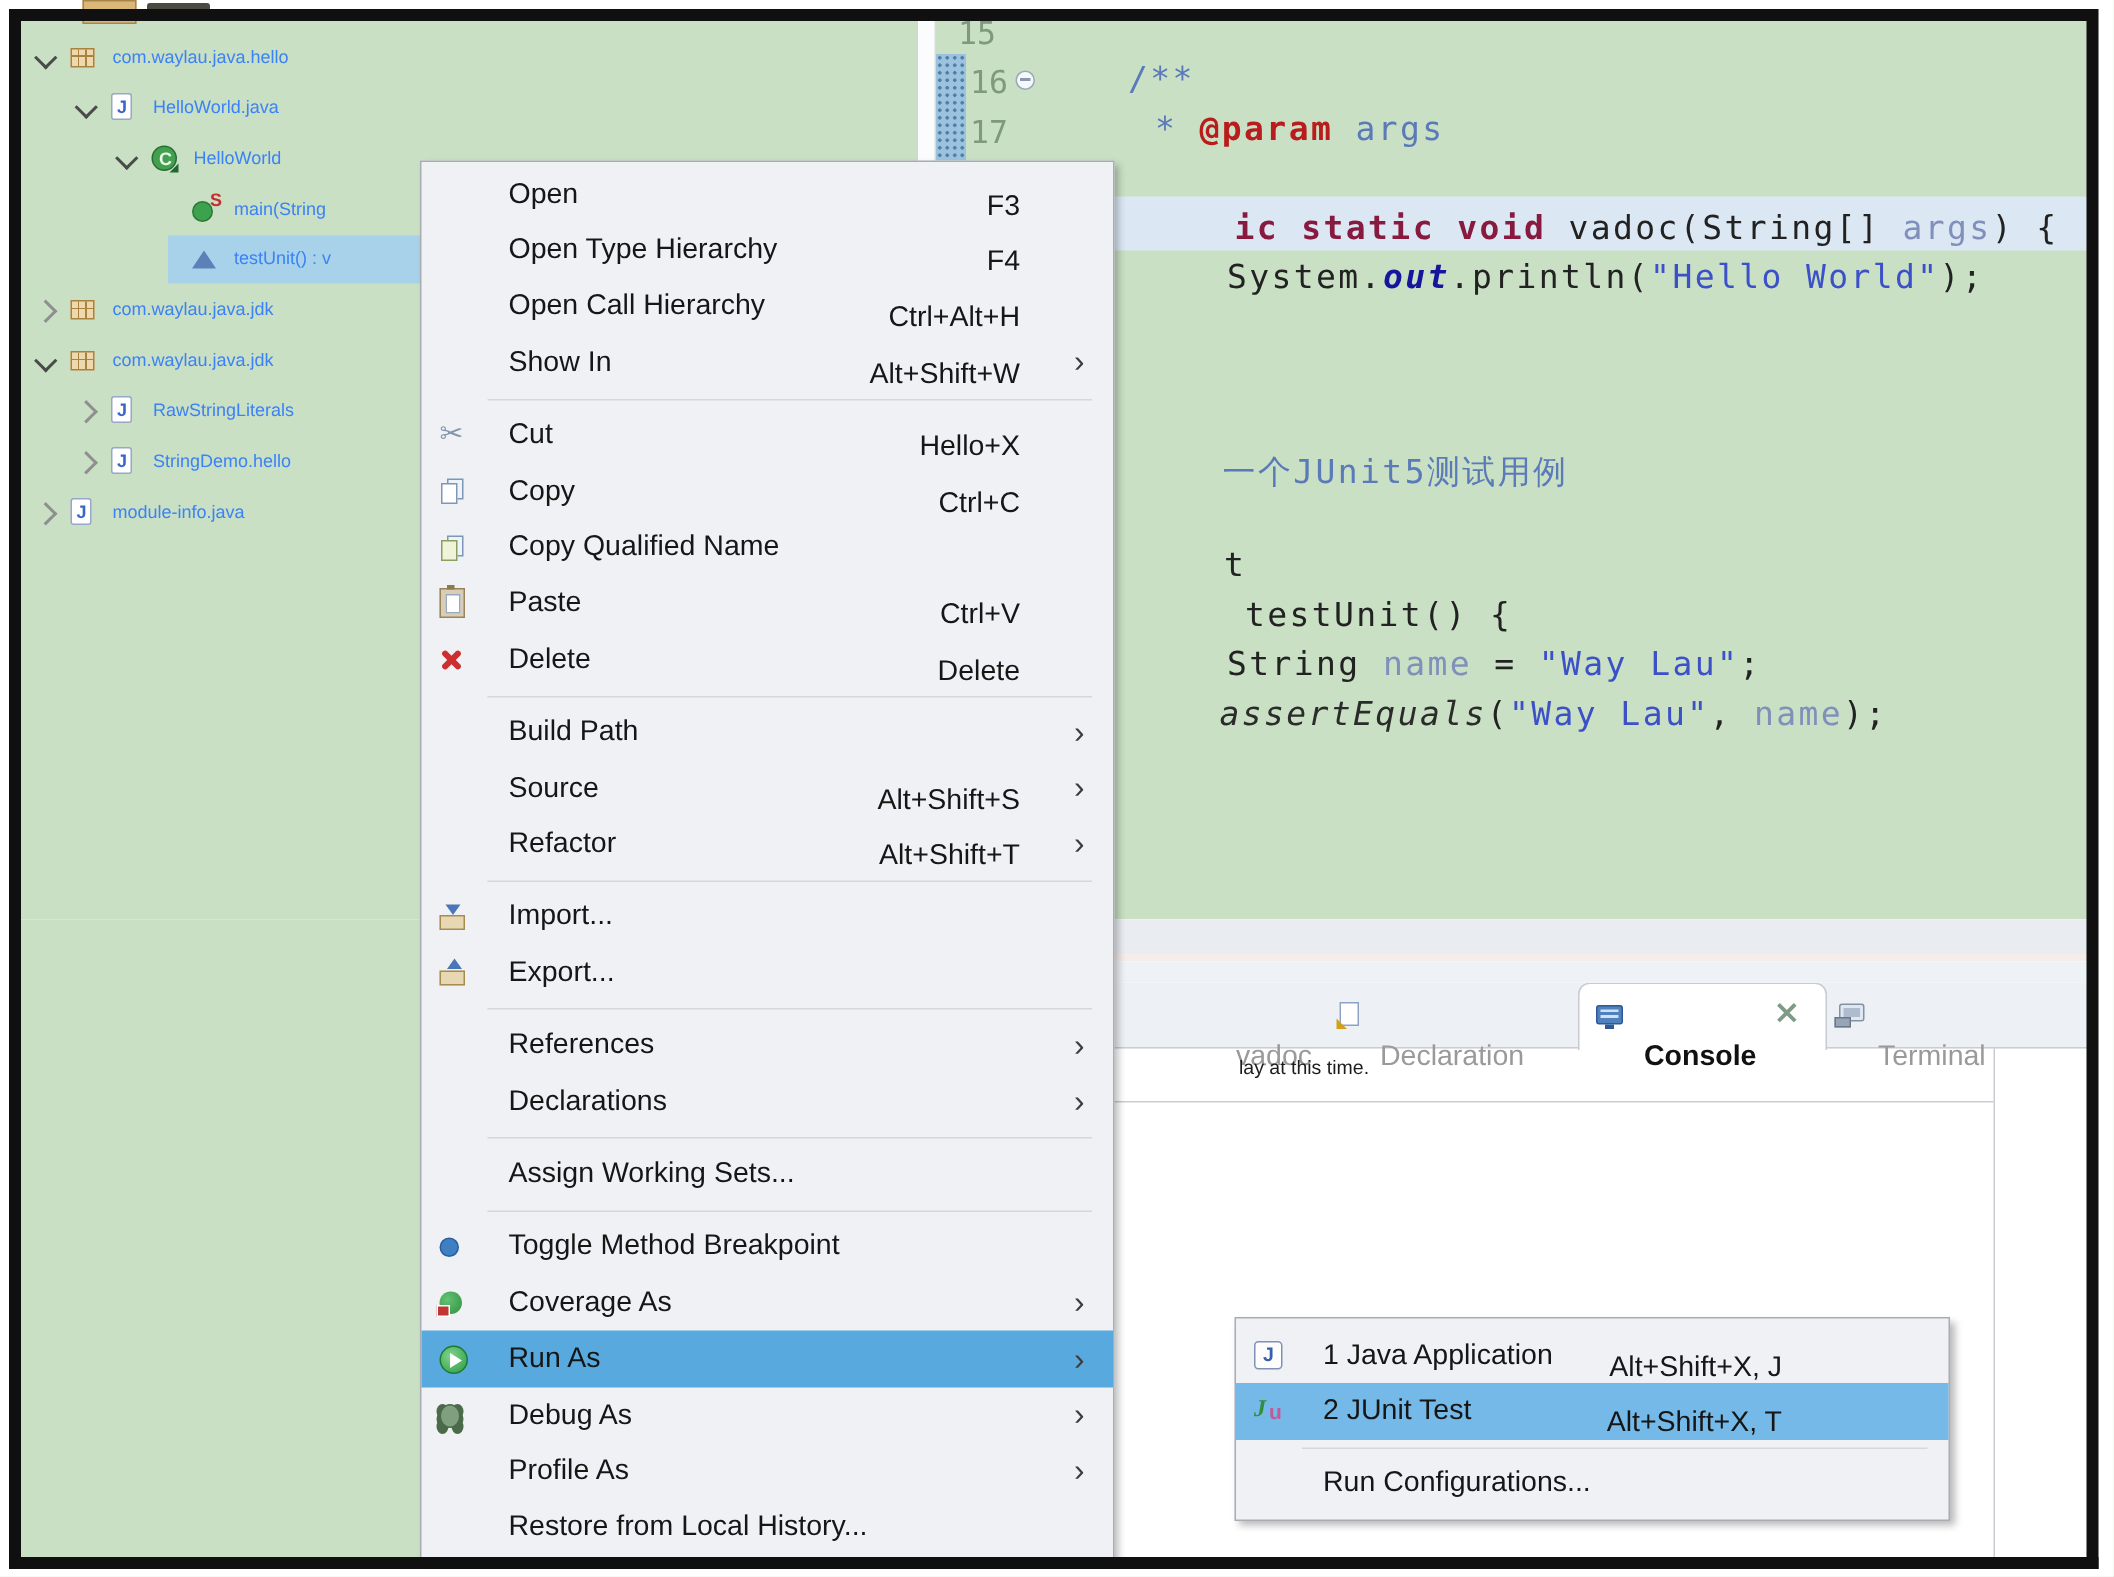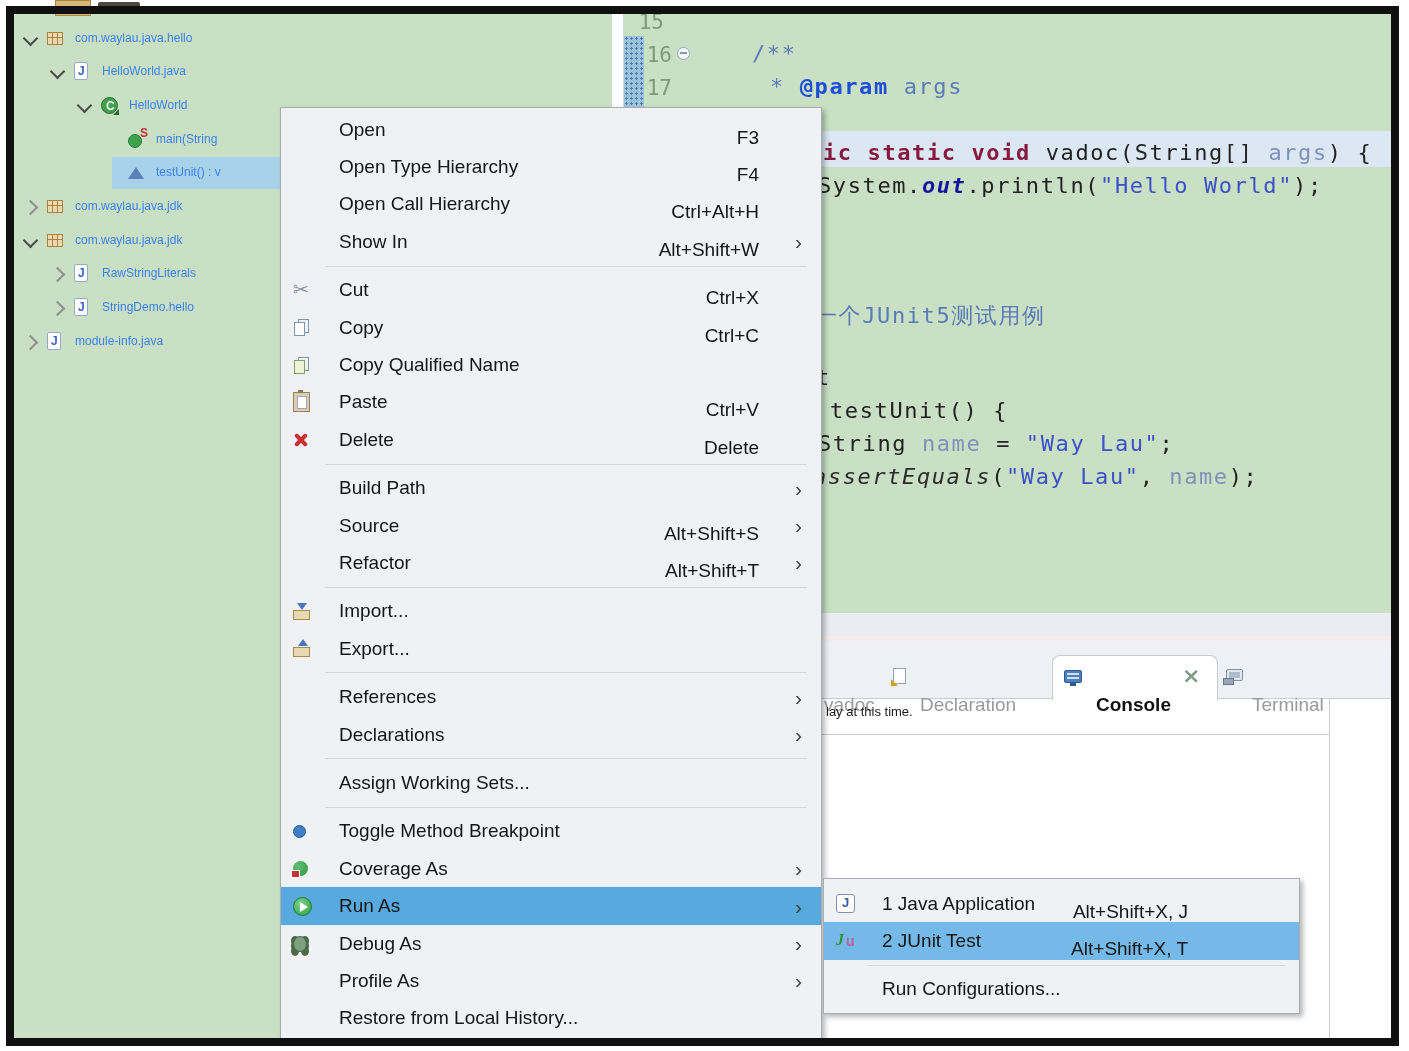--- a/index.html
+++ b/index.html
@@ -9,21 +9,21 @@
   
   .green-bg{background:#c9e0c5;}
   .divider-strip{background:#fbfcfd;border-right:1px solid #d8dcd8;}
   .range-bar{background:#9cc3de;background-image:radial-gradient(#4f7da8 30%,transparent 34%);background-size:5px 5px;}
   .line-highlight{background:#dbe8f4;}
   
   .codeline{position:absolute;white-space:pre;font:22px "DejaVu Sans Mono",monospace;letter-spacing:1.6px;line-height:27px;color:#222;}
   .tk-plain{color:#222;}
   .tk-kw{color:#891a3f;font-weight:bold;}
   .tk-doc{color:#5a7ab8;}
-  .tk-doctag{color:#1d4ed8;font-weight:bold;text-align:right;}
+  .tk-doctag{color:#b91c1c;font-weight:bold;text-align:right;}
   .tk-str{color:#3c50c8;}
   .tk-sfield{color:#16169c;font-weight:bold;font-style:italic;}
   .tk-var{color:#8090bb;}
   .tk-smethod{font-style:italic;color:#2b2b2b;}
   .gutter-num{position:absolute;width:54px;text-align:right;font:21px "DejaVu Sans Mono",monospace;color:#7e997e;}
   .fold{width:13px;height:13px;border-radius:50%;border:1px solid #9aa8bc;background:#f6f9fc;box-sizing:border-box;}
   .fold::before{content:"";position:absolute;margin-left:2px;margin-top:4px;width:7px;height:2px;background:#8a98ab;}
   
   .tree-row{position:absolute;left:0;width:610px;height:33px;}
   .tree-label{position:absolute;top:0;line-height:33px;font-size:12px;color:#3b82f6;white-space:pre;}
@@ -213,21 +213,21 @@
         <div>
           <span class="tabicon terminal-icon" style="left: 614px; top: 56px;"></span>
           <span class="tab-label tab-inactive" style="left: 640px; top: 53px;">Terminal</span>
         </div>
       </div>
     <div class="console-msg" style="left:214px;top:91px;">lay at this time.</div>
     <div class="abs hairline" style="left:0;top:121px;width:717px;height:1px;"></div>
     <div class="abs hairline" style="left:717px;top:86px;width:1px;height:342px;"></div>
   </div>
 
-  <div class="abs menu" id="menu" style="left:280px;top:107px;width:542px;height:932px;">
+  <div class="abs menu" id="menu" style="left:280px;top:107px;width:463px;height:932px;">
       <div class="mitem">
         <span class="mic"></span>
         <span class="mlabel">Open</span>
         <span class="maccel">F3</span>
         <span class="marrow"></span>
       </div>
       <div class="mitem">
         <span class="mic"></span>
         <span class="mlabel">Open Type Hierarchy</span>
         <span class="maccel">F4</span>
@@ -244,21 +244,21 @@
         <span class="mlabel">Show In</span>
         <span class="maccel">Alt+Shift+W</span>
         <span class="marrow">›</span>
       </div>
       <div class="msep"></div>
       <div class="mitem">
         <span class="mic">
           <span class="mi mi-cut-icon">✂</span>
         </span>
         <span class="mlabel">Cut</span>
-        <span class="maccel">Ctrl+X</span>
+        <span class="maccel">Hello+X</span>
         <span class="marrow"></span>
       </div>
       <div class="mitem">
         <span class="mic">
           <span class="mi mi-copy-icon"></span>
         </span>
         <span class="mlabel">Copy</span>
         <span class="maccel">Ctrl+C</span>
         <span class="marrow"></span>
       </div>

